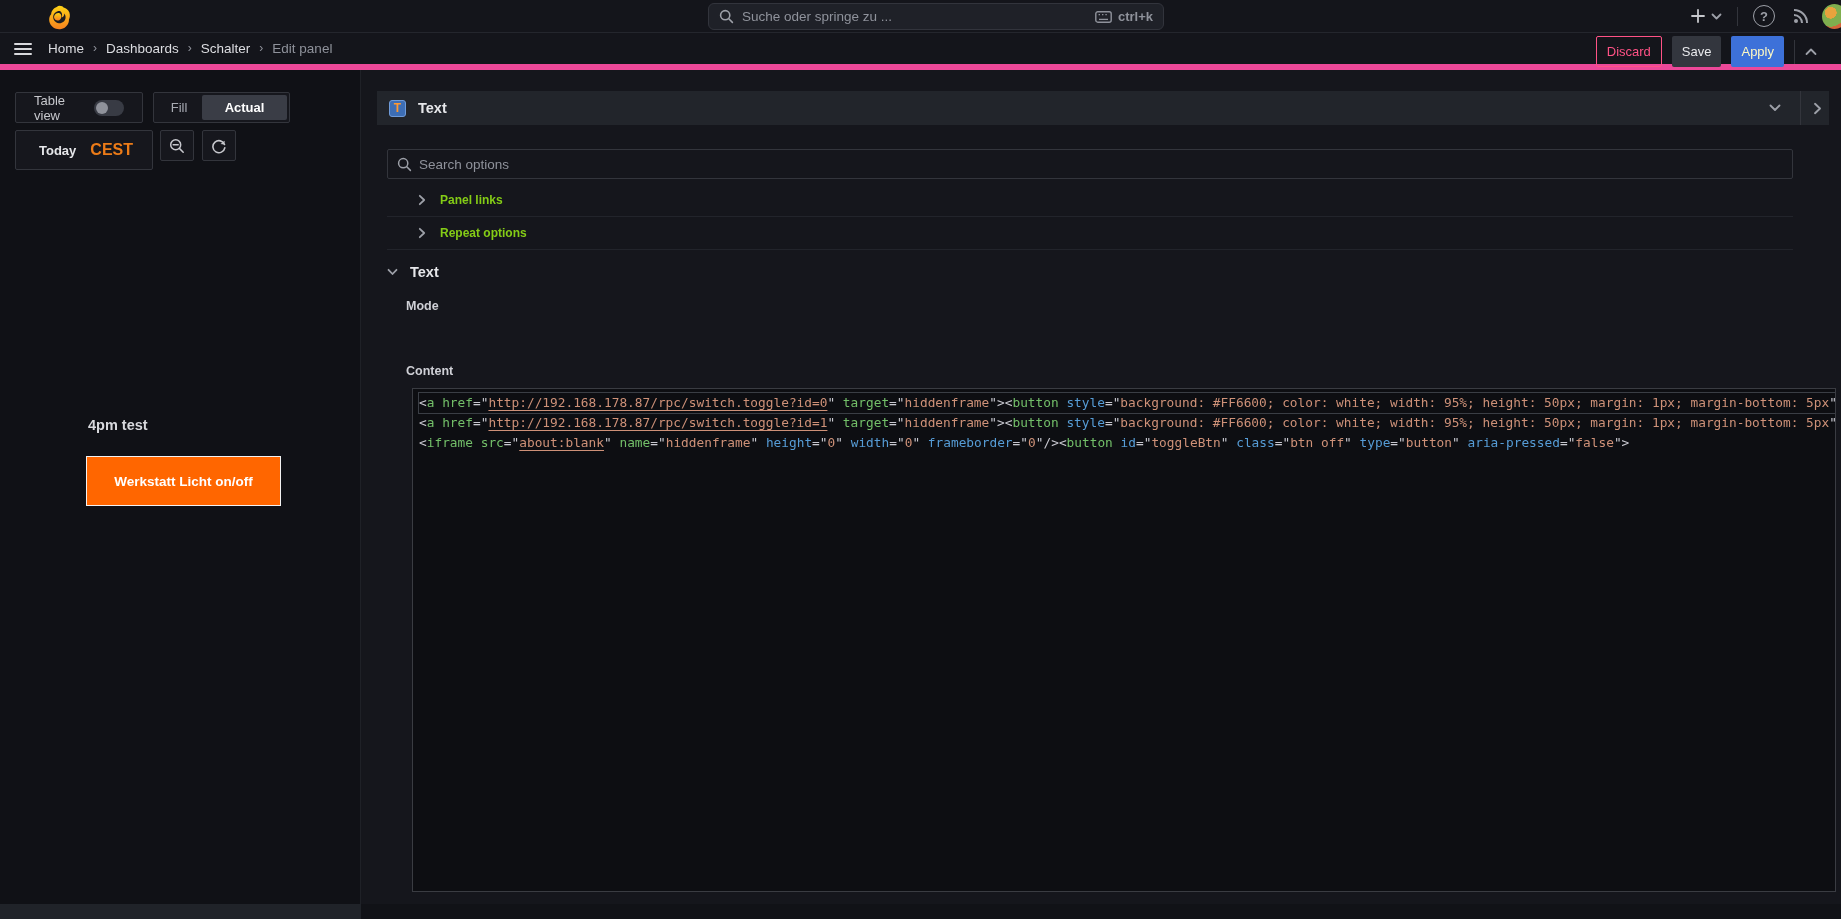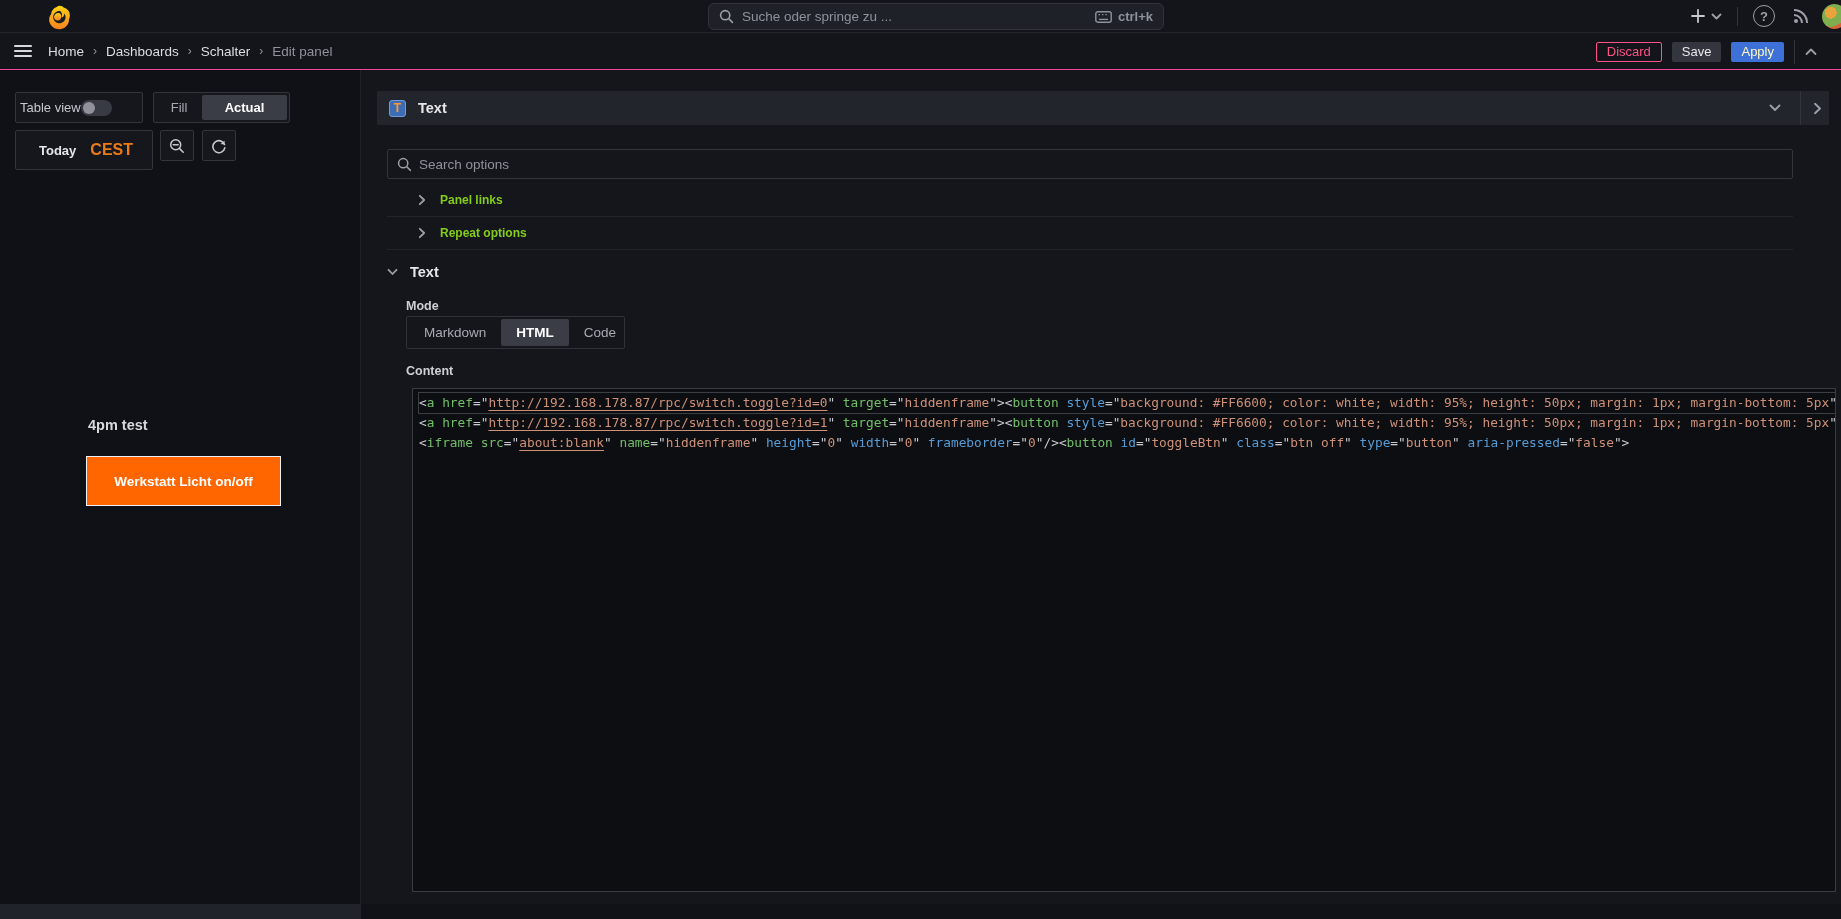--- a/index.html
+++ b/index.html
@@ -19,38 +19,38 @@
   #top-search input::placeholder { color:#8f929b; }
   .shortcut { display:flex; align-items:center; gap:6px; color:#8f929b; font-size:13px; font-weight:bold; }
   .tb-icon { color:#9da0a8; display:flex; align-items:center; justify-content:center; }
   #plus-group { left:1690px; top:5px; height:22px; display:flex; align-items:center; gap:5px; }
   #tb-divider { left:1737px; top:7px; width:1px; height:19px; background:#33353c; }
   #help-icon { left:1753px; top:5px; width:22px; height:22px; border:1.6px solid #9da0a8; border-radius:50%; color:#9da0a8; font-size:13px; font-weight:bold; display:flex; align-items:center; justify-content:center; }
   #rss-icon { left:1791px; top:6px; }
   #avatar { left:1822px; top:4px; width:25px; height:25px; border-radius:50%; background:radial-gradient(circle at 35% 35%, #e8a33d 0 25%, #7fae4e 26% 60%, #d2653a 61% 100%); }
 
   
-  #navbar { left:0; top:33px; width:1841px; height:37px; background:#14151b; border-bottom:1px solid #ec4899; display:flex; align-items:center; }
+  #navbar { left:0; top:33px; width:1841px; height:37px; background:#14151b; border-bottom:6px solid #ec4899; display:flex; align-items:center; }
   #burger { margin-left:14px; display:flex; flex-direction:column; gap:3px; width:18px; }
   #burger span { height:2px; background:#d8d9dd; border-radius:1px; }
   #crumbs { display:flex; align-items:center; gap:9px; margin-left:16px; font-size:13.5px; }
   .crumb { color:#dcdde1; }
   .crumb.current { color:#8f929b; }
   .crumb-sep { color:#8f929b; font-size:12px; margin-top:-1px; }
   #nav-actions { position:absolute; right:24px; top:0; height:37px; display:flex; align-items:center; gap:10px; }
-  .btn { height:20px; border-radius:2px; font-size:13px; display:flex; align-items:center; padding:0 10px; cursor:pointer; font-family:"Liberation Sans",sans-serif; }
+  .btn { height:31px; border-radius:2px; font-size:13px; display:flex; align-items:center; padding:0 10px; cursor:pointer; font-family:"Liberation Sans",sans-serif; }
   #btn-discard { border:1px solid #ff5286; color:#ff5286; background:transparent; }
   #btn-save { background:#33363e; color:#e8e9ec; border:none; }
   #btn-apply { background:#3d71d9; color:#fef9c3; border:none; }
   #actions-divider { width:1px; height:24px; background:#33353c; }
 
   
   #left-pane { left:0; top:70px; width:361px; height:834px; background:#101116; }
   .ctrl-box { position:absolute; border:1px solid #33353c; border-radius:2px; background:#16171d; display:flex; align-items:center; font-size:13px; color:#c7c8cd; }
-  #tableview-box { left:15px; top:22px; width:128px; height:31px; padding:0 4px; justify-content:flex-start; }
+  #tableview-box { left:15px; top:22px; width:128px; height:31px; padding:0 18px; justify-content:flex-start; }
   #toggle { width:31px; height:16px; border-radius:8px; background:#383b44; position:relative; }
   #toggle-knob { position:absolute; left:2px; top:2px; width:12px; height:12px; border-radius:50%; background:#8f929b; }
   #fillactual-box { left:153px; top:22px; width:137px; height:31px; padding:2px; }
   .seg { height:100%; display:flex; align-items:center; justify-content:center; border-radius:2px; }
   #seg-fill { width:46px; color:#a7aab2; }
   #seg-actual { flex:1; background:#3a3d46; color:#ffffff; font-weight:bold; }
   #time-box { left:15px; top:60px; width:138px; height:40px; padding:0 9px; gap:14px;align-items:center; }
   #time-label { font-weight:bold; color:#e6e7ea; }
   #time-zone { color:#eb7b18; font-weight:bold; font-size:16px; }
   #zoomout-box { left:160px; top:60px; width:34px; height:31px; justify-content:center; }
@@ -268,25 +268,20 @@
 
     <div id="text-section-header" class="abs">
       <svg class="glyph" width="11" height="8" viewBox="0 0 11 8">
           <polyline points="1.5,1.8 5.5,6 9.5,1.8" fill="none" stroke="#9da0a8" stroke-width="1.8" stroke-linecap="round" stroke-linejoin="round"></polyline>
         </svg>
       <span class="row-label">Text</span>
     </div>
 
     <div id="mode-label" class="abs field-label">Mode</div>
 
-    <div id="mode-control" class="abs">
-      <span class="mode-seg">Markdown</span>
-      <span class="mode-seg sel">HTML</span>
-      <span class="mode-seg">Code</span>
-    </div>
 
     <div id="content-label" class="abs field-label">Content</div>
 
     <div id="editor" class="abs">
         <div class="code-line active"><span class="tk-p">&lt;</span><span class="tk-g">a</span><span class="tk-p"> </span><span class="tk-g">href</span><span class="tk-p">=</span><span class="tk-p">"</span><span class="tk-u">http://192.168.178.87/rpc/switch.toggle?id=0</span><span class="tk-p">"</span><span class="tk-p"> </span><span class="tk-g">target</span><span class="tk-p">=</span><span class="tk-p">"</span><span class="tk-s">hiddenframe</span><span class="tk-p">"</span><span class="tk-p">&gt;</span><span class="tk-p">&lt;</span><span class="tk-g">button</span><span class="tk-p"> </span><span class="tk-b">style</span><span class="tk-p">=</span><span class="tk-p">"</span><span class="tk-s">background: #FF6600; color: white; width: 95%; height: 50px; margin: 1px; margin-bottom: 5px</span><span class="tk-p">"</span></div>
         <div class="code-line"><span class="tk-p">&lt;</span><span class="tk-g">a</span><span class="tk-p"> </span><span class="tk-g">href</span><span class="tk-p">=</span><span class="tk-p">"</span><span class="tk-u">http://192.168.178.87/rpc/switch.toggle?id=1</span><span class="tk-p">"</span><span class="tk-p"> </span><span class="tk-g">target</span><span class="tk-p">=</span><span class="tk-p">"</span><span class="tk-s">hiddenframe</span><span class="tk-p">"</span><span class="tk-p">&gt;</span><span class="tk-p">&lt;</span><span class="tk-g">button</span><span class="tk-p"> </span><span class="tk-b">style</span><span class="tk-p">=</span><span class="tk-p">"</span><span class="tk-s">background: #FF6600; color: white; width: 95%; height: 50px; margin: 1px; margin-bottom: 5px</span><span class="tk-p">"</span></div>
         <div class="code-line"><span class="tk-p">&lt;</span><span class="tk-g">iframe</span><span class="tk-p"> </span><span class="tk-g">src</span><span class="tk-p">=</span><span class="tk-p">"</span><span class="tk-u">about:blank</span><span class="tk-p">"</span><span class="tk-p"> </span><span class="tk-g">name</span><span class="tk-p">=</span><span class="tk-p">"</span><span class="tk-s">hiddenframe</span><span class="tk-p">"</span><span class="tk-p"> </span><span class="tk-b">height</span><span class="tk-p">=</span><span class="tk-p">"</span><span class="tk-s">0</span><span class="tk-p">"</span><span class="tk-p"> </span><span class="tk-b">width</span><span class="tk-p">=</span><span class="tk-p">"</span><span class="tk-s">0</span><span class="tk-p">"</span><span class="tk-p"> </span><span class="tk-b">frameborder</span><span class="tk-p">=</span><span class="tk-p">"</span><span class="tk-s">0</span><span class="tk-p">"</span><span class="tk-p">/&gt;</span><span class="tk-p">&lt;</span><span class="tk-g">button</span><span class="tk-p"> </span><span class="tk-b">id</span><span class="tk-p">=</span><span class="tk-p">"</span><span class="tk-s">toggleBtn</span><span class="tk-p">"</span><span class="tk-p"> </span><span class="tk-b">class</span><span class="tk-p">=</span><span class="tk-p">"</span><span class="tk-s">btn off</span><span class="tk-p">"</span><span class="tk-p"> </span><span class="tk-b">type</span><span class="tk-p">=</span><span class="tk-p">"</span><span class="tk-s">button</span><span class="tk-p">"</span><span class="tk-p"> </span><span class="tk-b">aria-pressed</span><span class="tk-p">=</span><span class="tk-p">"</span><span class="tk-s">false</span><span class="tk-p">"</span><span class="tk-p">&gt;</span></div>
       </div>
   </div>
 

